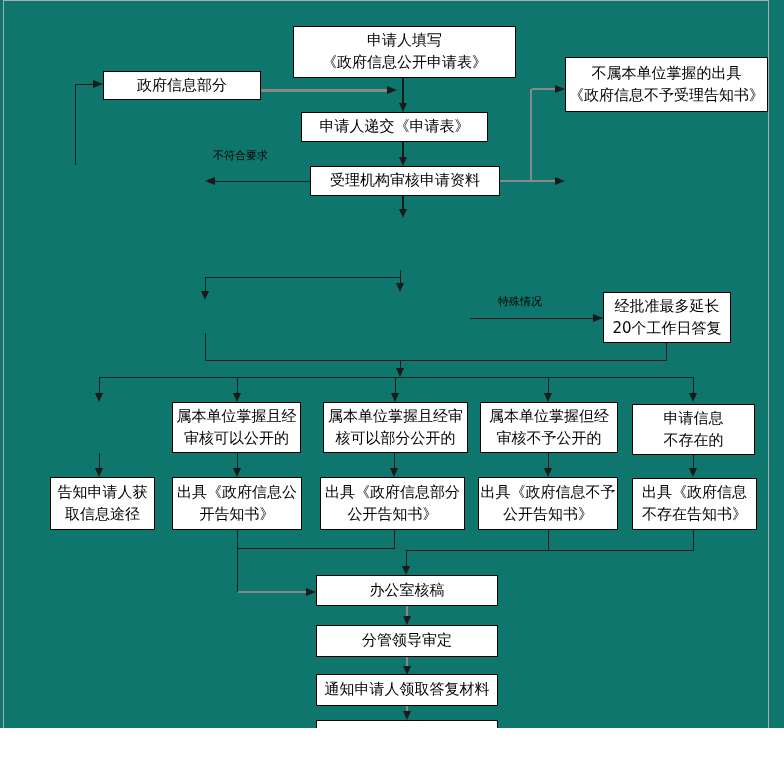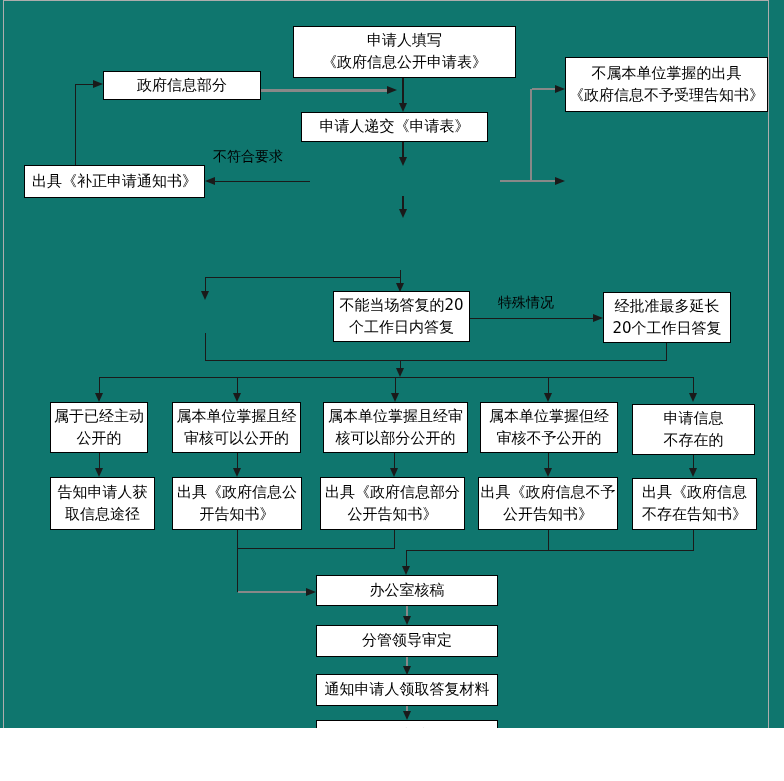--- a/index.html
+++ b/index.html
@@ -7,49 +7,45 @@
     position:relative;width:784px;height:728px;background:#0f766e;overflow:hidden;
     font-family:"DejaVu Sans","Liberation Sans",sans-serif;
   }
   #frame{position:absolute;left:3px;top:0px;width:764px;height:777px;border:1px solid #adadad;}
   .box{
     position:absolute;box-sizing:border-box;border:1px solid #000;background:#fff;
     display:flex;align-items:center;justify-content:center;text-align:center;
     white-space:pre-line;font-size:15px;line-height:1.45;color:#000;
   }
   .lbl{
-    position:absolute;font-size:14px;color:#000;white-space:nowrap;
+    position:absolute;font-size:11px;color:#000;white-space:nowrap;
   }
   .ln{position:absolute;background:#1a1a1a;}
   .g{background:#888;}
   .ah{position:absolute;width:0;height:0;}
   .ah-d{border-left:4px solid transparent;border-right:4px solid transparent;border-top:9px solid #1a1a1a;}
   .ah-r{border-top:4px solid transparent;border-bottom:4px solid transparent;border-left:10px solid #1a1a1a;}
   .ah-l{border-top:4px solid transparent;border-bottom:4px solid transparent;border-right:10px solid #1a1a1a;}
 </style>
 </head>
 <body>
 
 <div id="stage">
   <div id="frame"></div>
 
   <div class="box" style="left:293px;top:26px;width:223px;height:52px">申请人填写
 《政府信息公开申请表》</div>
   <div class="box" style="left:103px;top:71px;width:158px;height:29px">政府信息部分</div>
   <div class="box" style="left:301px;top:112px;width:187px;height:30px">申请人递交《申请表》</div>
-  <div class="box" style="left:24px;top:165px;width:181px;height:33px">出具《补正申请通知书》</div>
+  <div class="box" style="left:310px;top:166px;width:190px;height:30px">受理机构审核申请资料</div>
   <div class="box" style="left:565px;top:57px;width:203px;height:55px">不属本单位掌握的出具
 《政府信息不予受理告知书》</div>
-  <div class="box" style="left:333px;top:291px;width:137px;height:51px">不能当场答复的20
-个工作日内答复</div>
   <div class="box" style="left:603px;top:292px;width:128px;height:51px">经批准最多延长
 20个工作日答复</div>
 
-  <div class="box" style="left:50px;top:402px;width:98px;height:51px">属于已经主动
-公开的</div>
   <div class="box" style="left:172px;top:402px;width:129px;height:51px">属本单位掌握且经
 审核可以公开的</div>
   <div class="box" style="left:323px;top:402px;width:145px;height:51px">属本单位掌握且经审
 核可以部分公开的</div>
   <div class="box" style="left:480px;top:402px;width:138px;height:51px">属本单位掌握但经
 审核不予公开的</div>
   <div class="box" style="left:632px;top:404px;width:123px;height:51px">申请信息
 不存在的</div>
 
   <div class="box" style="left:50px;top:477px;width:105px;height:53px">告知申请人获

